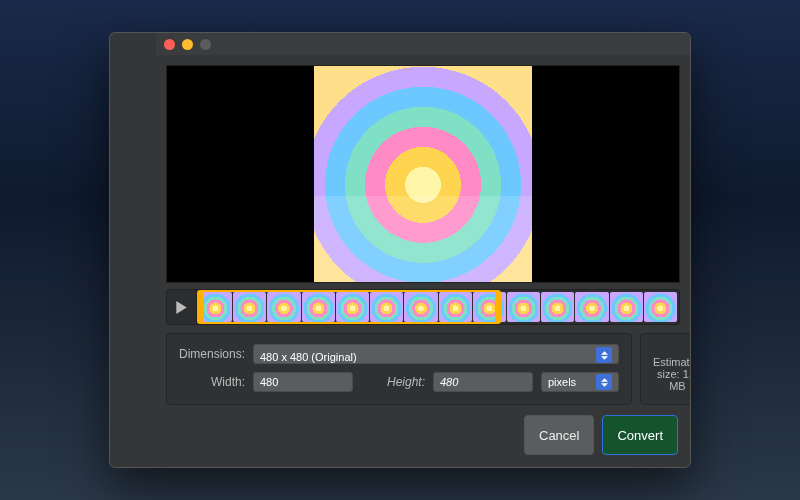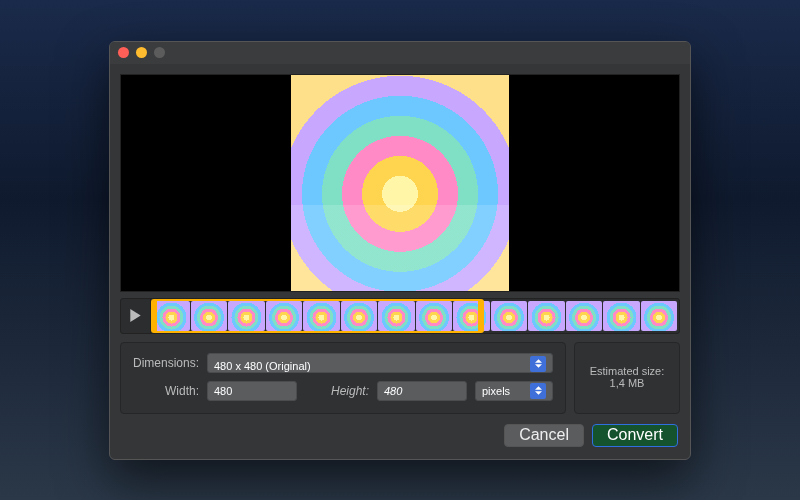--- a/index.html
+++ b/index.html
@@ -14,20 +14,21 @@
     justify-content: center;
     overflow: hidden;
   }
   .window {
     width: 582px;
     background: #343638;
     border: 1px solid #555;
     border-radius: 6px;
     box-shadow: 0 20px 50px rgba(0,0,0,0.6);
     overflow: hidden;
+    padding-left: 46px;
   }
   .titlebar {
     height: 22px;
     background: #3a3c3e;
     display: flex;
     align-items: center;
     padding-left: 8px;
     gap: 7px;
   }
   .tl-dot { width: 11px; height: 11px; border-radius: 50%; }
@@ -126,21 +127,21 @@
   .select { justify-content: space-between; cursor: pointer; }
   .select .caret {
     width: 16px; height: 16px;
     background: #3f6fd8;
     border-radius: 2px;
     display: flex; flex-direction: column; align-items: center; justify-content: center;
     gap:1px;
   }
   .caret svg { width:7px; height:4px; }
   .dim-select { flex: 1; align-items: flex-end; }
-  .wh-input { width: 90px; }
+  .wh-input { width: 100px; }
   .unit-select { width: 78px; }
   .wh-stack { display:flex; flex-direction:row; gap:6px; }
   .wh-right-stack { display:flex; flex-direction:column; justify-content:center; margin-left:8px; }
   .slider {
     flex: 1;
     height: 16px;
     position: relative;
     display:flex; align-items:center;
   }
   .slider-track {
@@ -161,24 +162,24 @@
     border:1px solid #aaa;
     transform:translate(-50%,-50%);
   }
   .slider-val { width: 26px; text-align: right; padding-left:6px; color:#ddd; }
   .est { text-align:center; color:#bbb; font-size:11px; margin-top:12px; }
   .footer {
     display:flex; justify-content:flex-end; gap:8px;
     padding: 0 12px 12px 12px;
   }
   .btn {
-    height: 23px;
+    height: 40px;
     padding: 0 14px;
     border-radius: 4px;
-    font-size: 16px;
+    font-size: 13px;
     display:flex; align-items:center;
     cursor:pointer;
     border:1px solid #555;
   }
   .btn-default { background:#5a5c5e; color:#eee; }
   .btn-primary { background:#14532d; color:#fff; border-color:#2f6fe0; }
 </style>
 </head>
 <body>
 

